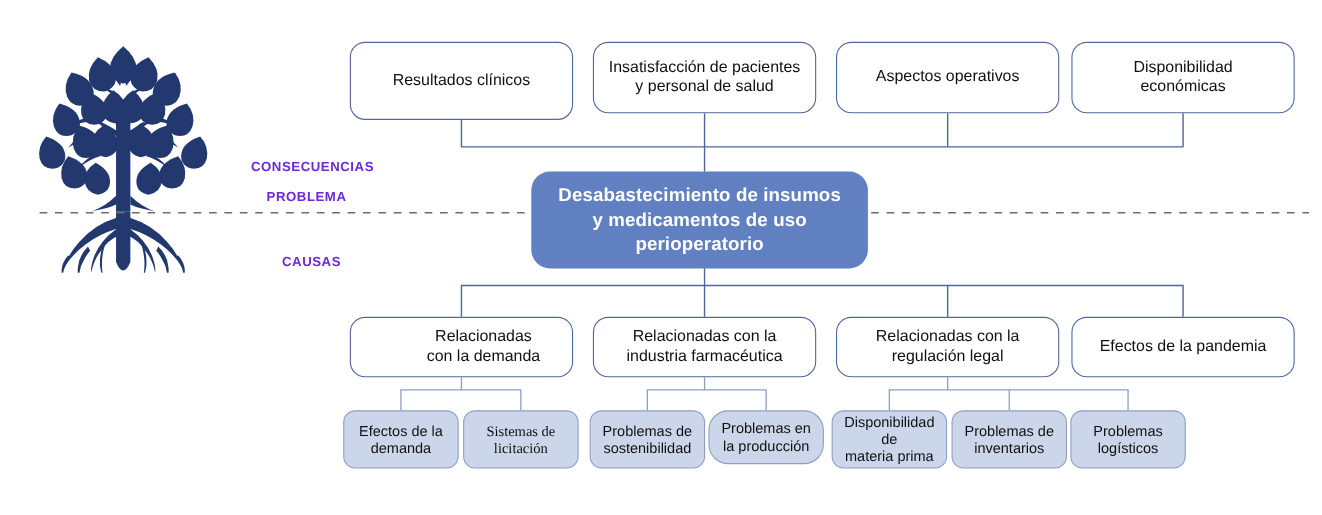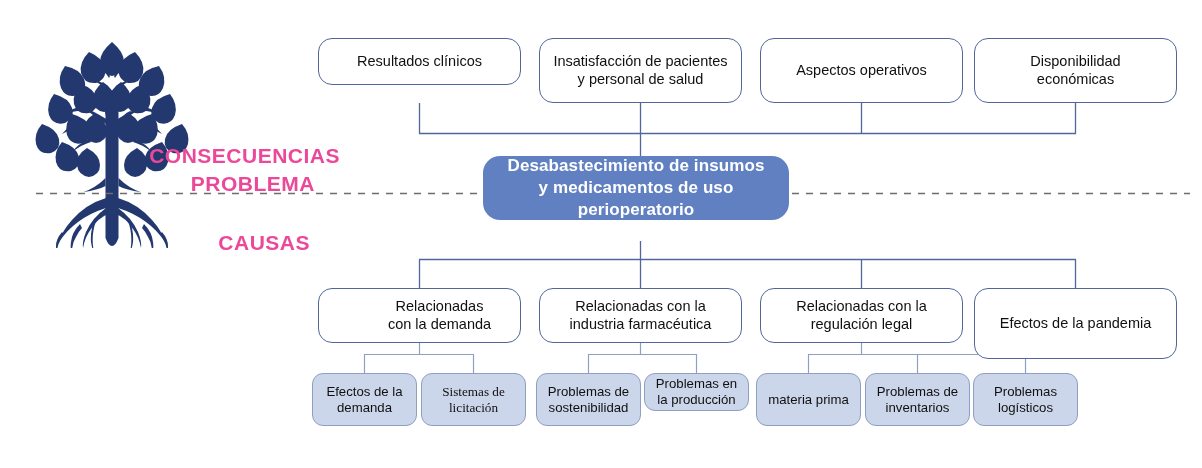--- a/index.html
+++ b/index.html
@@ -61,23 +61,23 @@
     font-weight: bold;
     font-size: 17px;
     line-height: 1.30;
     letter-spacing: .1px;
   }
 
   
   .axis-label {
     position: absolute;
     font-weight: bold;
-    font-size: 21px;
+    font-size: 12px;
     letter-spacing: .5px;
-    color: #ec4899;
+    color: #6d28d9;
     white-space: nowrap;
     text-align: right;
   }
 
   
   #tree-logo {
     position: absolute;
     left: 32px;
     top: 28px;
     width: 160px;
@@ -194,21 +194,21 @@
       <line x1="1025.5" y1="354.5" x2="1025.5" y2="373"></line>
     </g>
 
     <line x1="36" y1="193.5" x2="1190" y2="193.5" stroke="#6d6d6d" stroke-width="1.4" stroke-dasharray="7 7"></line>
   </svg>
 
   <div class="axis-label" style="left:85px; top:144px; width:255px;">CONSECUENCIAS</div>
   <div class="axis-label" style="left:85px; top:172px; width:230px;">PROBLEMA</div>
   <div class="axis-label" style="left:85px; top:231px; width:225px;">CAUSAS</div>
 
-  <div class="node node-outline" style="left:318px; top:38px; width:203px; height:47px;">
+  <div class="node node-outline" style="left:318px; top:38px; width:203px; height:71px;">
     <div>
       <span>Resultados clínicos</span>
 
     </div>
   </div>
 
   <div class="node node-outline" style="left:539px; top:38px; width:203px; height:65px;">
     <div>
       <span>Insatisfacción de pacientes</span>
       <span>y personal de salud</span>
@@ -222,21 +222,21 @@
     </div>
   </div>
 
   <div class="node node-outline" style="left:974px; top:38px; width:203px; height:65px;">
     <div>
       <span>Disponibilidad</span>
       <span>económicas</span>
     </div>
   </div>
 
-  <div class="node node-problem" style="left:483px; top:156px; width:306px; height:64px;">
+  <div class="node node-problem" style="left:483px; top:156px; width:306px; height:88px;">
     <div>
       <span>Desabastecimiento de insumos</span>
       <span>y medicamentos de uso</span>
       <span>perioperatorio</span>
     </div>
   </div>
 
   <div class="node node-outline" style="left:318px; top:288px; width:203px; height:55px;padding-left:40px;">
     <div>
       <span>Relacionadas</span>
@@ -251,21 +251,21 @@
     </div>
   </div>
 
   <div class="node node-outline" style="left:760px; top:288px; width:203px; height:55px;">
     <div>
       <span>Relacionadas con la</span>
       <span>regulación legal</span>
     </div>
   </div>
 
-  <div class="node node-outline" style="left:974px; top:288px; width:203px; height:71px;">
+  <div class="node node-outline" style="left:974px; top:288px; width:203px; height:55px;">
     <div>
       <span>Efectos de la pandemia</span>
     </div>
   </div>
 
   <div class="node node-fill" style="left:312px; top:373px; width:105px; height:53px;">
     <div>
       <span>Efectos de la</span>
       <span>demanda</span>
     </div>
@@ -278,29 +278,30 @@
     </div>
   </div>
 
   <div class="node node-fill" style="left:536px; top:373px; width:105px; height:53px;">
     <div>
       <span>Problemas de</span>
       <span>sostenibilidad</span>
     </div>
   </div>
 
-  <div class="node node-fill" style="left:644px; top:373px; width:105px; height:38px;">
+  <div class="node node-fill" style="left:644px; top:373px; width:105px; height:49px;border-radius:18px;">
     <div>
       <span>Problemas en</span>
       <span>la producción</span>
     </div>
   </div>
 
   <div class="node node-fill" style="left:756px; top:373px; width:105px; height:53px;">
     <div>
+      <span>Disponibilidad de</span>
       <span>materia prima</span>
     </div>
   </div>
 
   <div class="node node-fill" style="left:865px; top:373px; width:105px; height:53px;">
     <div>
       <span>Problemas de</span>
       <span>inventarios</span>
     </div>
   </div>

